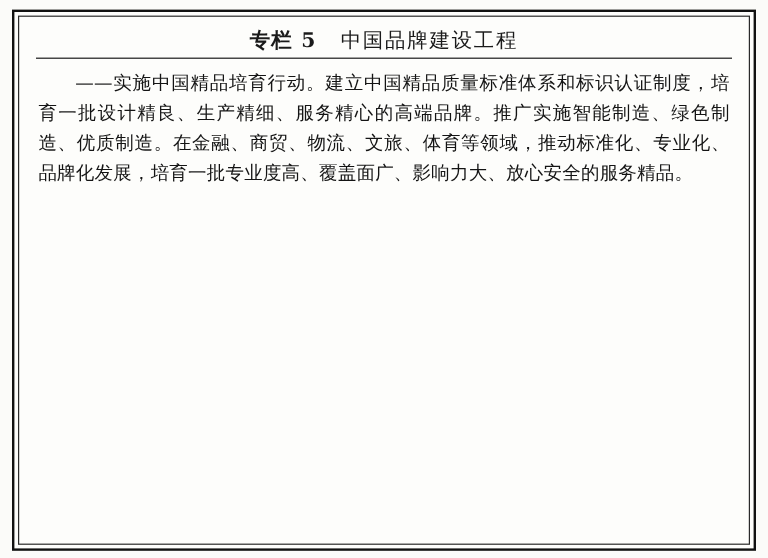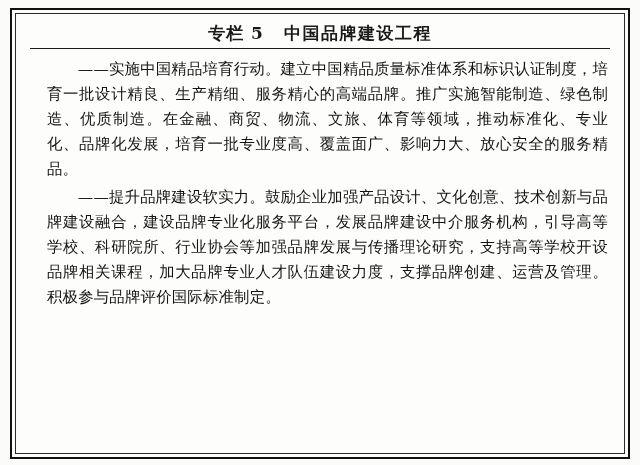--- a/index.html
+++ b/index.html
@@ -52,29 +52,29 @@
     margin: 0 0 6px 0;
   }
   .title-label {
     font-size: 17px;
     font-weight: bold;
     letter-spacing: 1px;
     font-family: "DejaVu Serif", "Liberation Serif", serif;
   }
   .title-text {
     font-size: 17px;
-    font-weight: bold;
+    font-weight: normal;
     letter-spacing: 1.5px;
     font-family: "DejaVu Serif", "Liberation Serif", serif;
   }
   .body {
     padding: 2px 2px 0 2px;
   }
   p.para {
-    margin: 0 0 3px 15px;
+    margin: 0 0 3px 0;
     font-size: 15.4px;
     line-height: 25px;
     text-align: justify;
     text-justify: inter-ideograph;
     text-indent: 2em;
     letter-spacing: 0.2px;
     font-family: "DejaVu Serif", "Liberation Serif", serif;
     color: #141414;
   }
   p.para:last-child {
@@ -88,18 +88,17 @@
   <div class="box">
     <div class="box-inner">
 
       <div class="title-row">
         <span class="title-label">专栏 5</span>
         <span class="title-text">中国品牌建设工程</span>
       </div>
 
       <div class="body">
         <p class="para">——实施中国精品培育行动。建立中国精品质量标准体系和标识认证制度，培育一批设计精良、生产精细、服务精心的高端品牌。推广实施智能制造、绿色制造、优质制造。在金融、商贸、物流、文旅、体育等领域，推动标准化、专业化、品牌化发展，培育一批专业度高、覆盖面广、影响力大、放心安全的服务精品。</p>
-        <p class="para">——提升品牌建设软实力。鼓励企业加强产品设计、文化创意、技术创新与品牌建设融合，建设品牌专业化服务平台，发展品牌建设中介服务机构，引导高等学校、科研院所、行业协会等加强品牌发展与传播理论研究，支持高等学校开设品牌相关课程，加大品牌专业人才队伍建设力度，支撑品牌创建、运营及管理。积极参与品牌评价国际标准制定。</p>
       </div>
 
     </div>
   </div>
 </div>
 
 </body></html>

